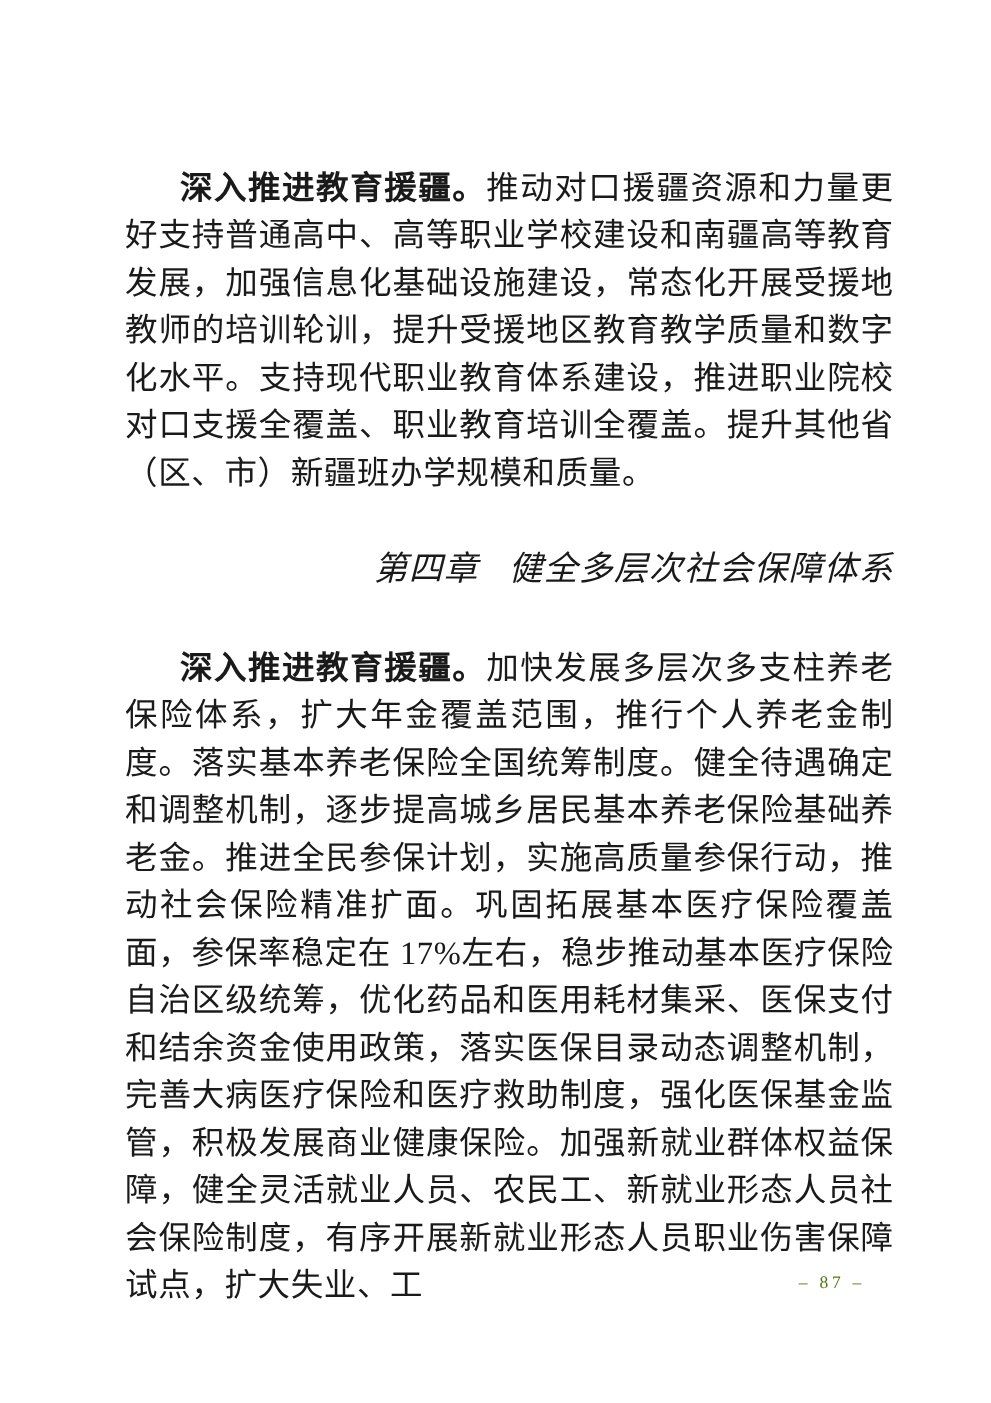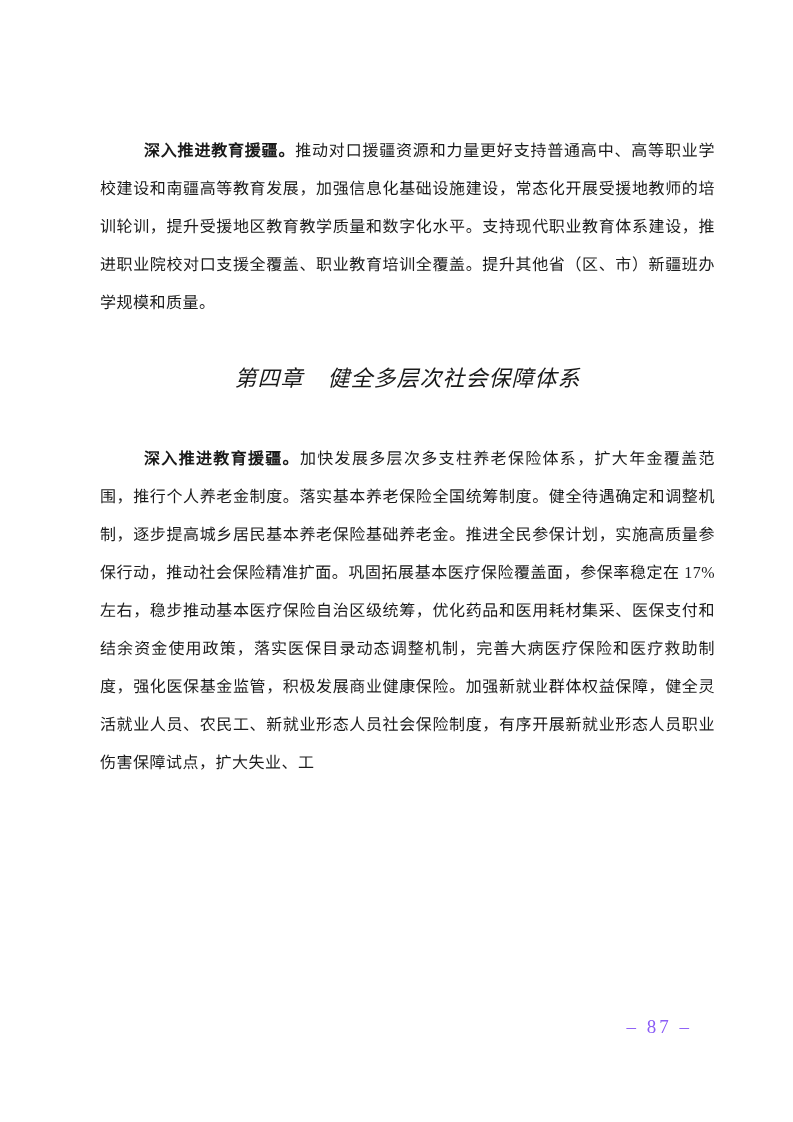--- a/index.html
+++ b/index.html
@@ -17,54 +17,54 @@
     font-family: "Liberation Serif", "DejaVu Serif", serif;
   }
   .content {
     position: absolute;
     left: 100px;
     top: 132px;
     width: 615px;
   }
   .para {
     margin: 0;
-    font-size: 16px;
+    font-size: 26px;
     line-height: 38px;
     text-align: justify;
     text-indent: 44px;
     letter-spacing: 0.5px;
     word-break: break-all;
   }
   .para .lead {
     font-weight: 700;
   }
   
   .kai {
     font-style: italic;
   }
   .chapter-heading {
     margin: 38px 0 42px 0;
-    font-size: 22px;
+    font-size: 27px;
     font-weight: 400;
     line-height: 38px;
-    text-align: center;
+    text-align: right;
     font-style: italic;
     letter-spacing: 1px;
   }
   .chapter-heading .chapter-num {
     margin-right: 24px;
   }
   .page-number {
     position: absolute;
     top: 1013px;
     right: 101px;
-    font-size: 19px;
+    font-size: 14px;
     line-height: 28px;
     letter-spacing: 3px;
-    color: #8b5cf6;
+    color: #4d7c0f;
     white-space: nowrap;
   }
 </style>
 </head>
 <body>
 
 <div class="page">
 
   <div class="content">
 

